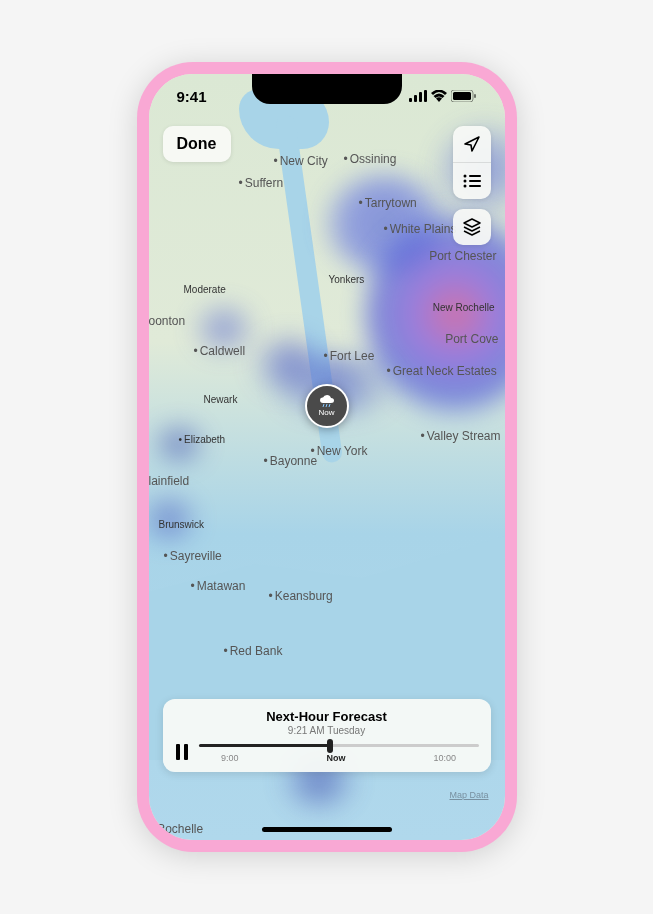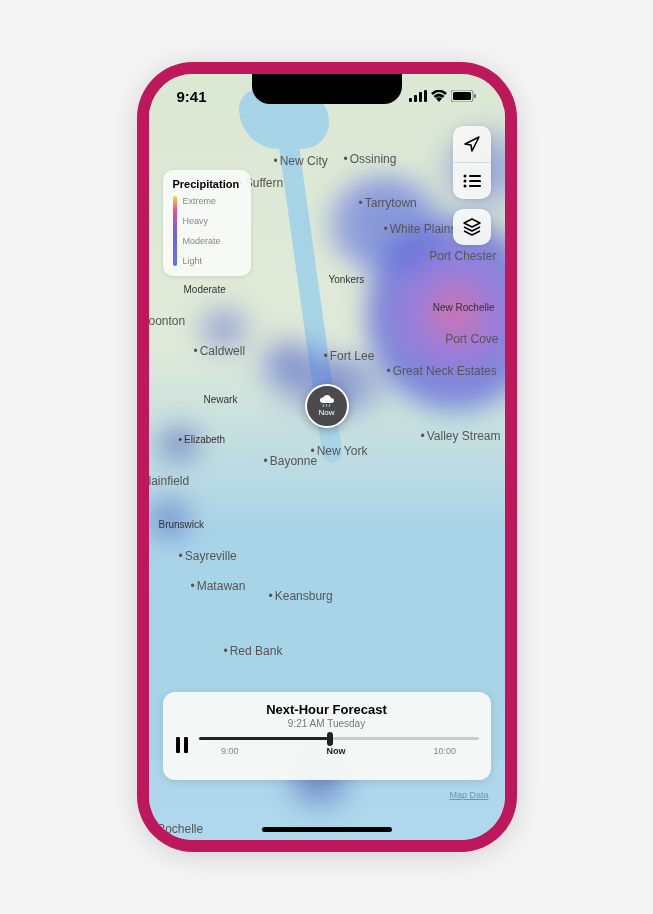--- a/index.html
+++ b/index.html
@@ -8,21 +8,21 @@
     background: #f5f5f5;
     width: 653px;
     height: 914px;
     display: flex;
     align-items: center;
     justify-content: center;
   }
   .phone-frame {
     width: 380px;
     height: 790px;
-    background: #be185d;
+    background: #f9a8d4;
     border-radius: 56px;
     padding: 12px;
     box-shadow: 0 4px 30px rgba(0,0,0,0.15);
     position: relative;
   }
   .screen {
     width: 100%;
     height: 100%;
     background: #e8f0e0;
     border-radius: 44px;
@@ -205,26 +205,26 @@
     align-items: center;
     justify-content: center;
     box-shadow: 0 2px 8px rgba(0,0,0,0.3);
     gap: 1px;
   }
   .pin-label { color: #fff; font-size: 8px; }
   
   
   .timeline-card {
     position: absolute;
-    bottom: 60px;
+    bottom: 68px;
     left: 14px;
     right: 14px;
     background: rgba(248,250,246,0.94);
     border-radius: 12px;
-    padding: 10px 12px 24px;
+    padding: 10px 12px 9px;
     z-index: 50;
     box-shadow: 0 2px 8px rgba(0,0,0,0.12);
   }
   .timeline-header { text-align: center; }
   .timeline-title { font-size: 13px; font-weight: 600; }
   .timeline-sub { font-size: 10px; color: #777; margin-top: 1px; }
   .timeline-body { display: flex; align-items: flex-end; gap: 10px; margin-top: 8px; }
   .play-btn { background: none; border: none; padding: 0; }
   .track-wrap { flex: 1; }
   .track {
@@ -338,40 +338,29 @@
       <span class="map-label dot" style="top:290px;left:238px">Great Neck Estates</span>
       <span class="map-label dot" style="top:270px;left:45px">Caldwell</span>
       <span class="map-label" style="top:240px;left:0px">oonton</span>
       <span class="map-label city" style="top:320px;left:55px">Newark</span>
       <span class="map-label dot" style="top:370px;left:162px">New York</span>
       <span class="map-label dot" style="top:355px;left:272px">Valley Stream</span>
       <span class="map-label city dot" style="top:360px;left:30px">Elizabeth</span>
       <span class="map-label dot" style="top:380px;left:115px">Bayonne</span>
       <span class="map-label" style="top:400px;left:0px">lainfield</span>
       <span class="map-label city" style="top:445px;left:10px">Brunswick</span>
-      <span class="map-label dot" style="top:475px;left:30px">Sayreville</span>
+      <span class="map-label dot" style="top:475px;left:15px">Sayreville</span>
       <span class="map-label dot" style="top:505px;left:42px">Matawan</span>
       <span class="map-label dot" style="top:515px;left:120px">Keansburg</span>
       <span class="map-label dot" style="top:570px;left:75px">Red Bank</span>
       <span class="map-label" style="bottom:4px;left:8px">Rochelle</span>
     </div>
 
-
-    <div class="legend">
-      <div class="legend-title">Precipitation</div>
-      <div class="legend-body">
-        <div class="legend-bar"></div>
-        <div class="legend-labels">
-          <span>Extreme</span>
-          <span>Heavy</span>
-          <span>Moderate</span>
-          <span>Light</span>
-        </div>
-      </div>
-    </div>
+    <button class="done-btn">Done</button>
+
 
     <div class="right-controls">
       <div class="ctrl-group">
         <button class="ctrl-btn">
           <svg width="18" height="18" viewBox="0 0 18 18">
               <path d="M2 9 L16 2 L9 16 L8 10 Z" fill="none" stroke="#000" stroke-width="1.6" stroke-linejoin="round"></path>
             </svg>
         </button>
         <div class="ctrl-divider"></div>
         <button class="ctrl-btn">

